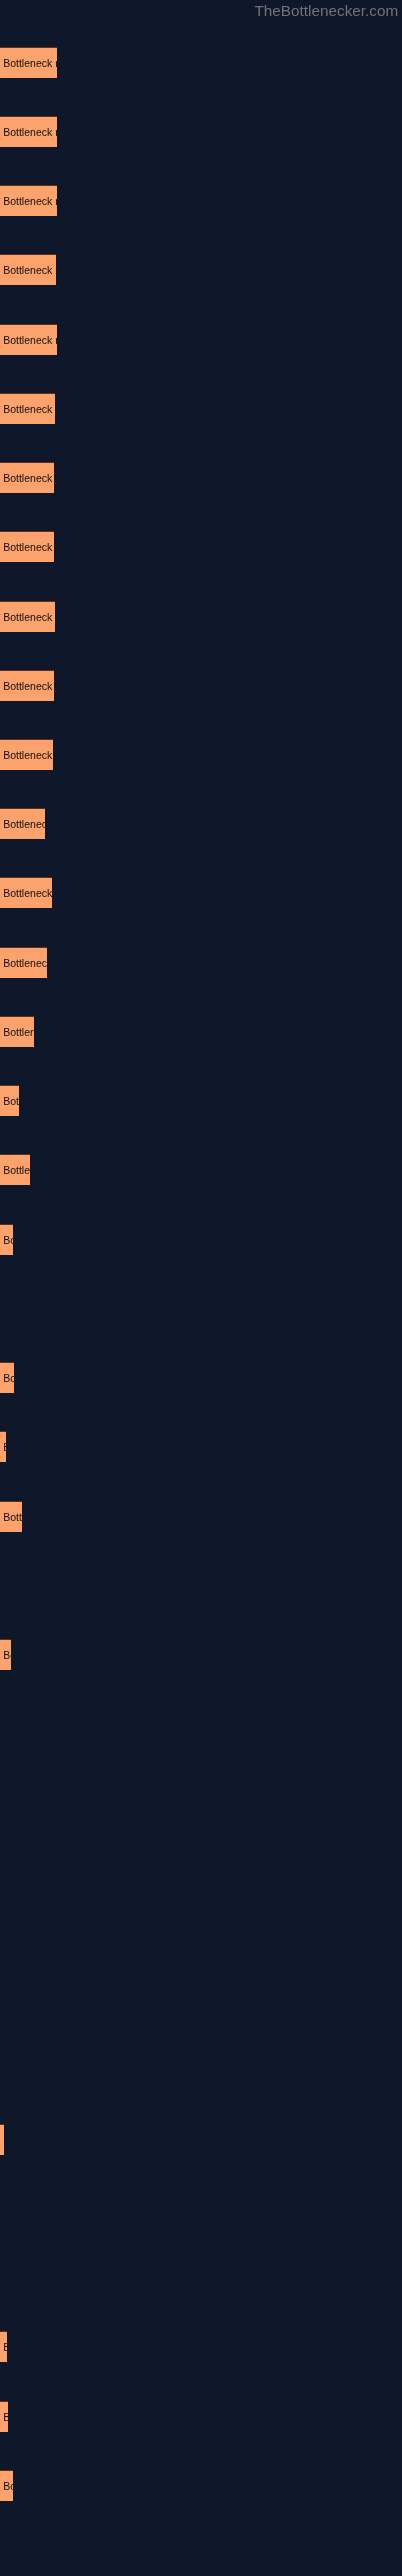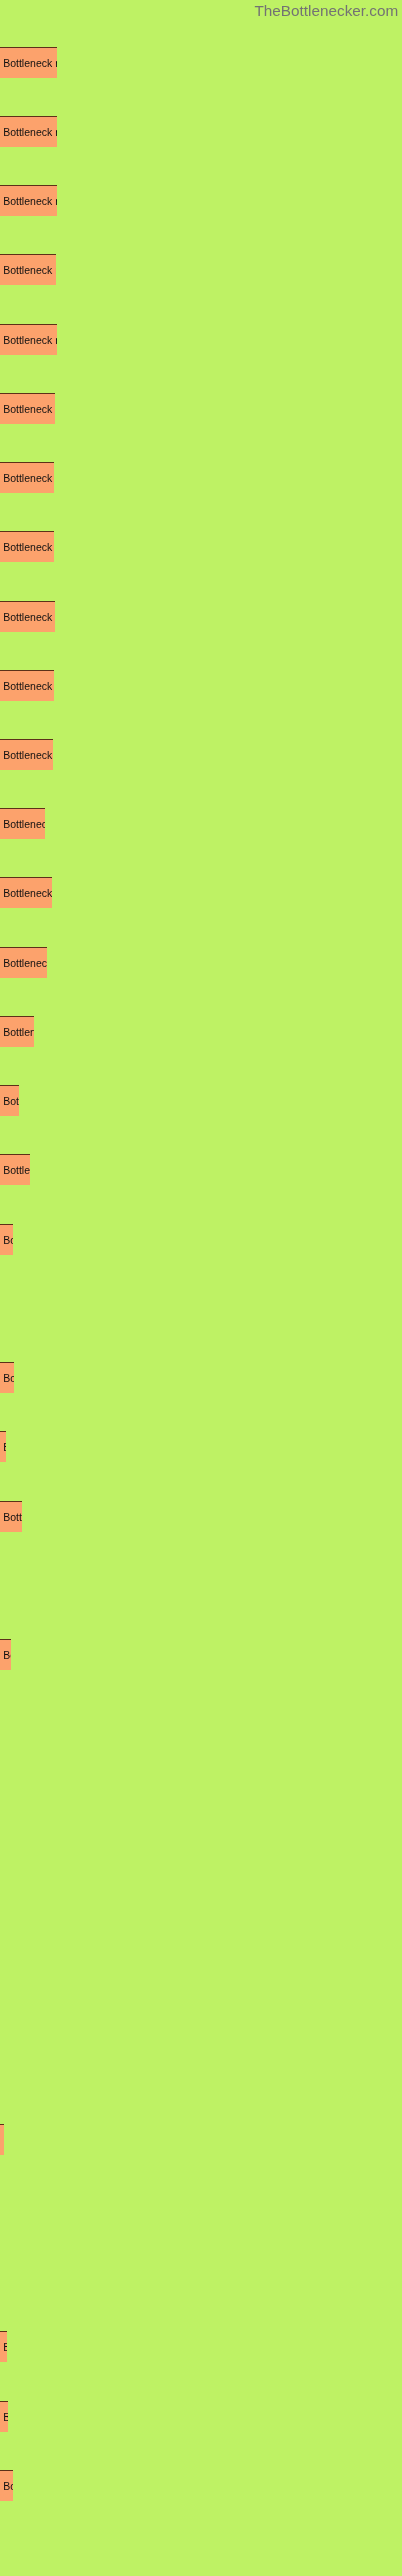--- a/index.html
+++ b/index.html
@@ -13,21 +13,21 @@
     position: relative;
     overflow: hidden;
     font-family: "Liberation Sans", sans-serif;
     background: #000000;
   }
 
   #chart-root {
     position: relative;
     width: 403px;
     height: 2576px;
-    background: #bef264;
+    background: #0f172a;
   }
 
   #watermark {
     position: absolute;
     top: 1.6px;
     right: 4.8px;
     color: #737373;
     font-size: 15.3px;
     font-family: "Liberation Sans", sans-serif;
     letter-spacing: 0px;

